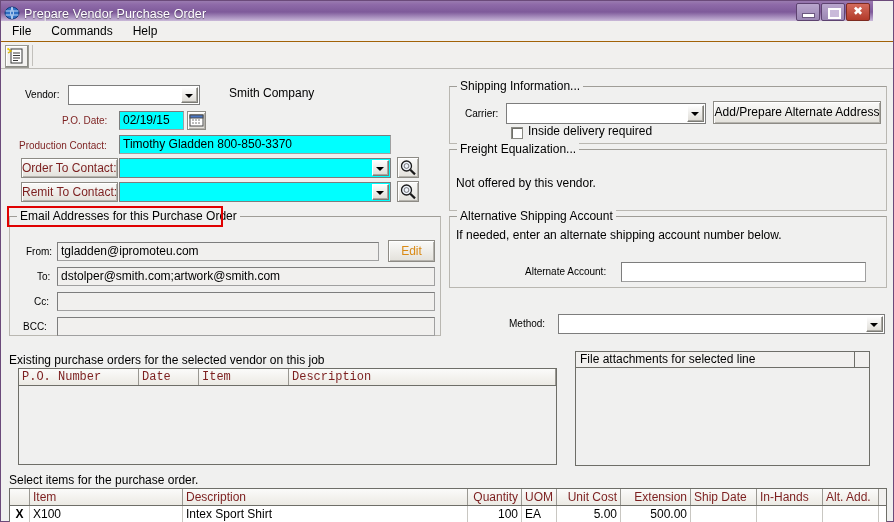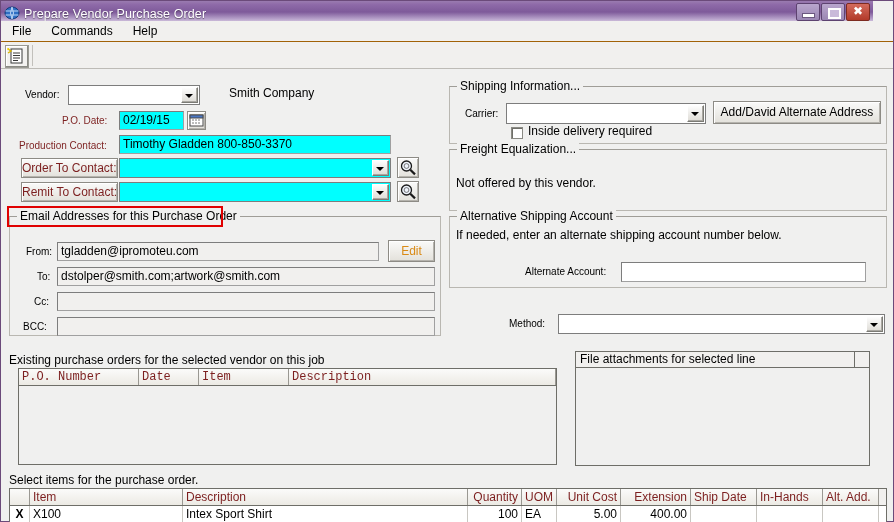--- a/index.html
+++ b/index.html
@@ -209,21 +209,21 @@
   <div class="fld ro" style="left:56px;top:316px;width:378px;height:19px;"></div>
 
   <div class="group" style="left:448px;top:85px;width:438px;height:58px;">
     <span class="gtitle">Shipping Information...</span>
   </div>
   <div class="lbl" style="left:464px;top:107px;">Carrier:</div>
   <div class="combo" style="left:505px;top:102px;width:200px;height:21px;">
     <span></span>
     <span class="arw"></span>
   </div>
-  <div class="btn" style="left:712px;top:100px;width:168px;height:23px;line-height:21px;">Add/David Alternate Address</div>
+  <div class="btn" style="left:712px;top:100px;width:168px;height:23px;line-height:21px;">Add/Prepare Alternate Address</div>
   <div class="chk" style="left:510px;top:126px;"></div>
   <div class="txt" style="left:527px;top:123px;">Inside delivery required</div>
 
   <div class="group" style="left:448px;top:148px;width:438px;height:62px;">
     <span class="gtitle">Freight Equalization...</span>
   </div>
   <div class="txt" style="left:455px;top:175px;">Not offered by this vendor.</div>
 
   <div class="group" style="left:448px;top:215px;width:438px;height:72px;">
     <span class="gtitle">Alternative Shipping Account</span>
@@ -271,21 +271,21 @@
       <div class="gh" style="width:56px;">Alt. Add.</div>
     </div>
     <div class="grid-body">
       <div class="grow">
         <div class="gc sel" style="width:20px;">X</div>
         <div class="gc" style="width:153px;">X100</div>
         <div class="gc" style="width:285px;">Intex  Sport Shirt</div>
         <div class="gc num" style="width:54px;">100</div>
         <div class="gc" style="width:35px;">EA</div>
         <div class="gc num" style="width:64px;">5.00</div>
-        <div class="gc num" style="width:70px;">400.00</div>
+        <div class="gc num" style="width:70px;">500.00</div>
         <div class="gc" style="width:66px;"></div>
         <div class="gc" style="width:66px;"></div>
         <div class="gc" style="width:56px;"></div>
       </div>
     </div>
   </div>
 
 </div>
 
 </body></html>

